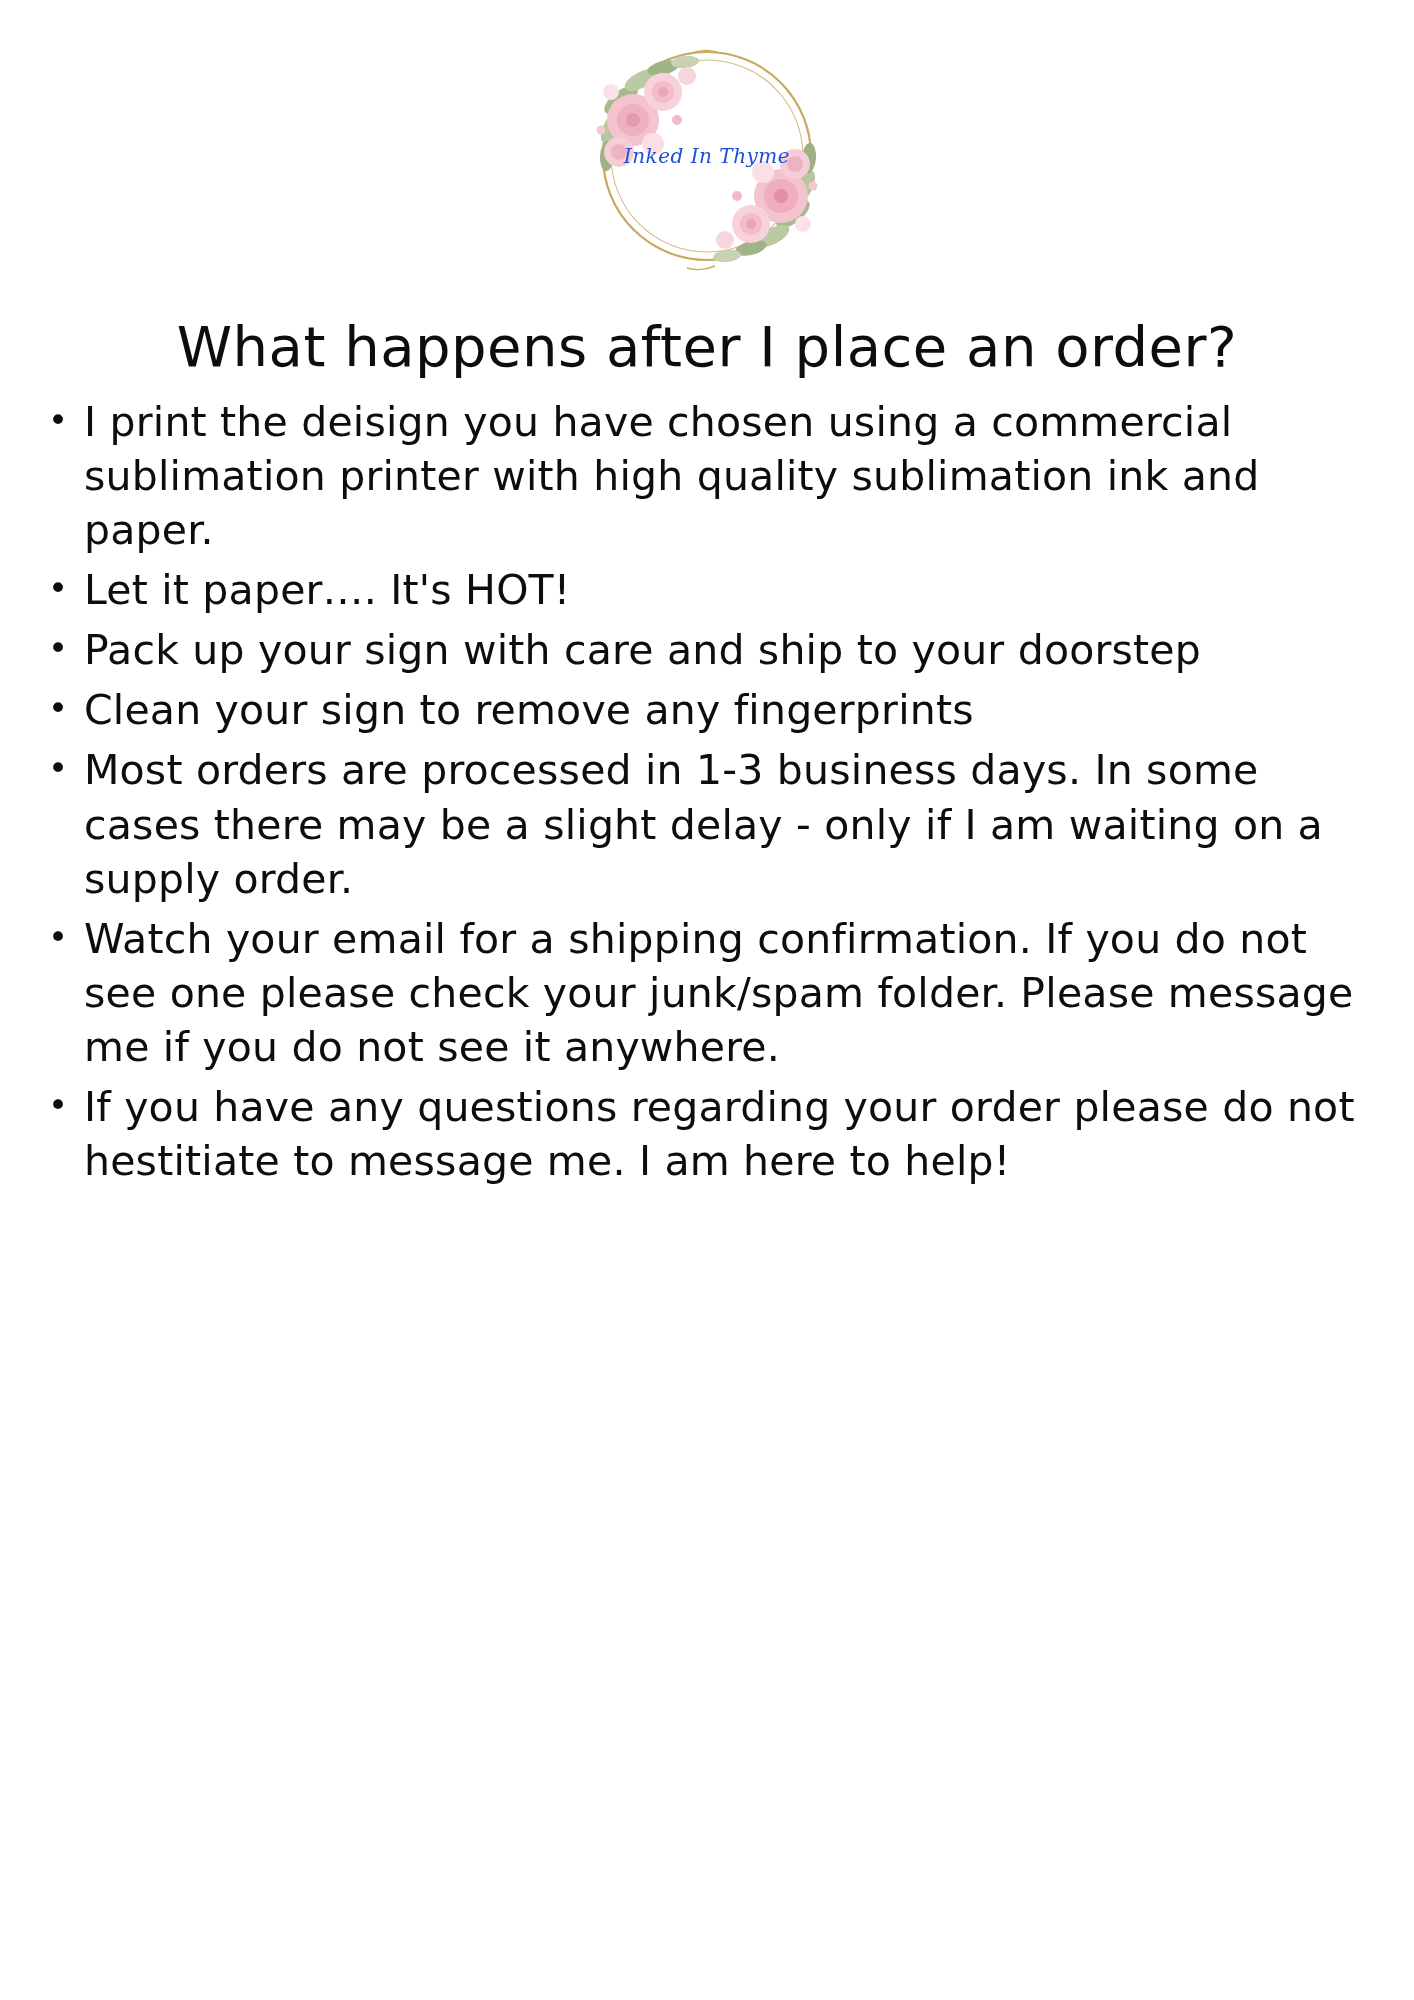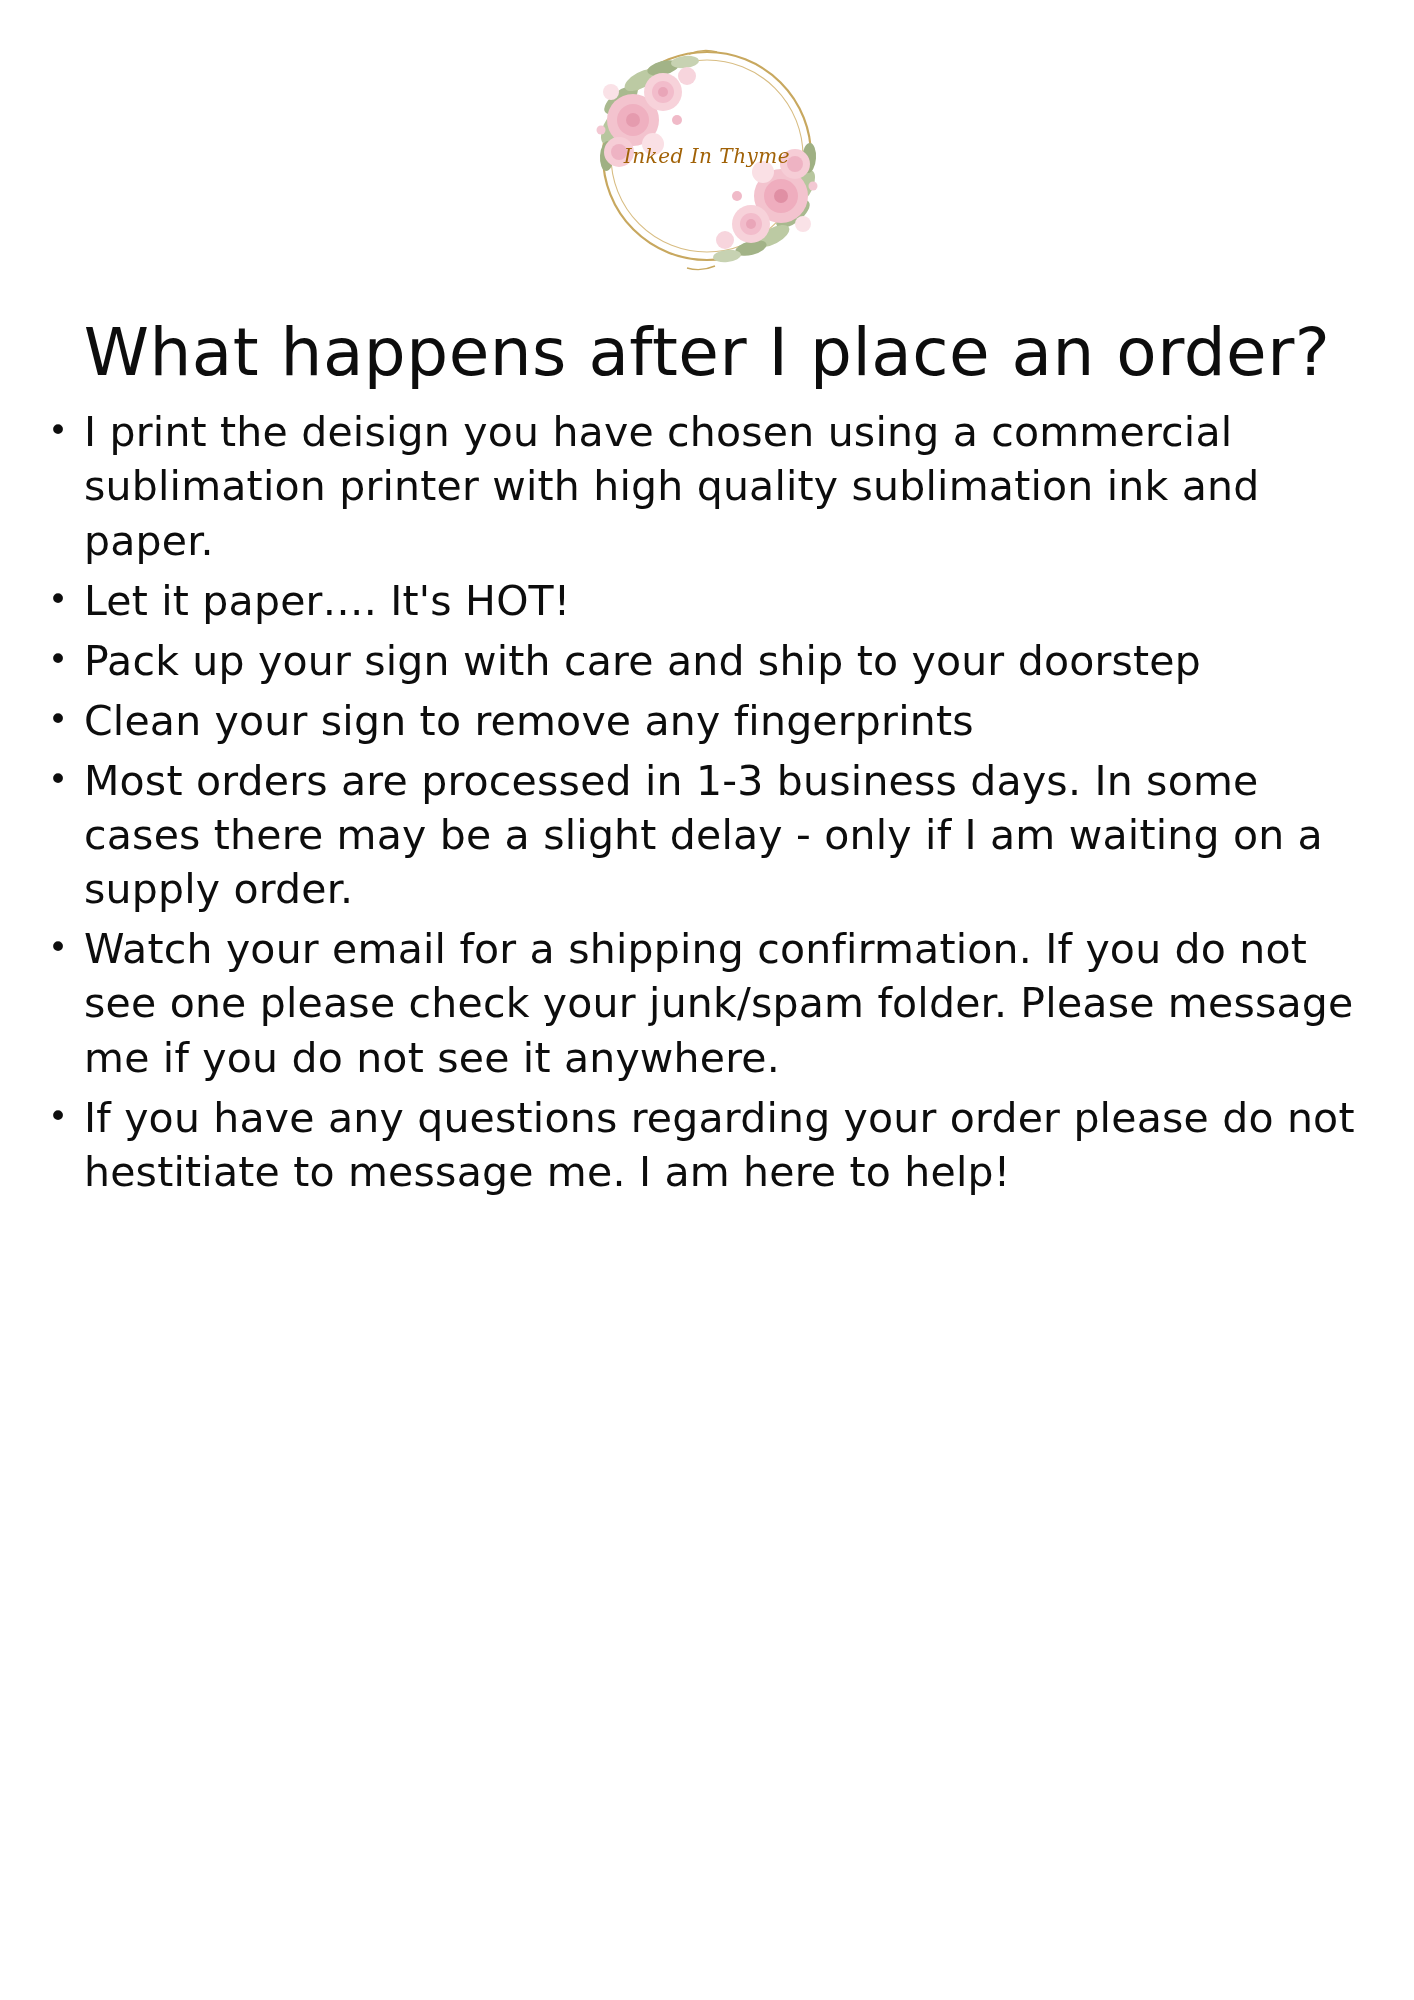--- a/index.html
+++ b/index.html
@@ -42,27 +42,27 @@
   .logo-text {
     position: absolute;
     left: 0;
     right: 0;
     top: 116px;
     text-align: center;
     font-family: "DejaVu Serif", serif;
     font-style: italic;
     font-size: 20px;
     letter-spacing: 0.5px;
-    color: #a16207;
+    color: #1d4ed8;
   }
 
   
   .title {
     text-align: center;
-    font-size: 66px;
+    font-size: 56px;
     line-height: 1.05;
     font-weight: 400;
     margin: 32px 0 18px 0;
     letter-spacing: 0.5px;
     font-family: "DejaVu Sans", sans-serif;
   }
 
   
   ul.points {
     list-style: none;

